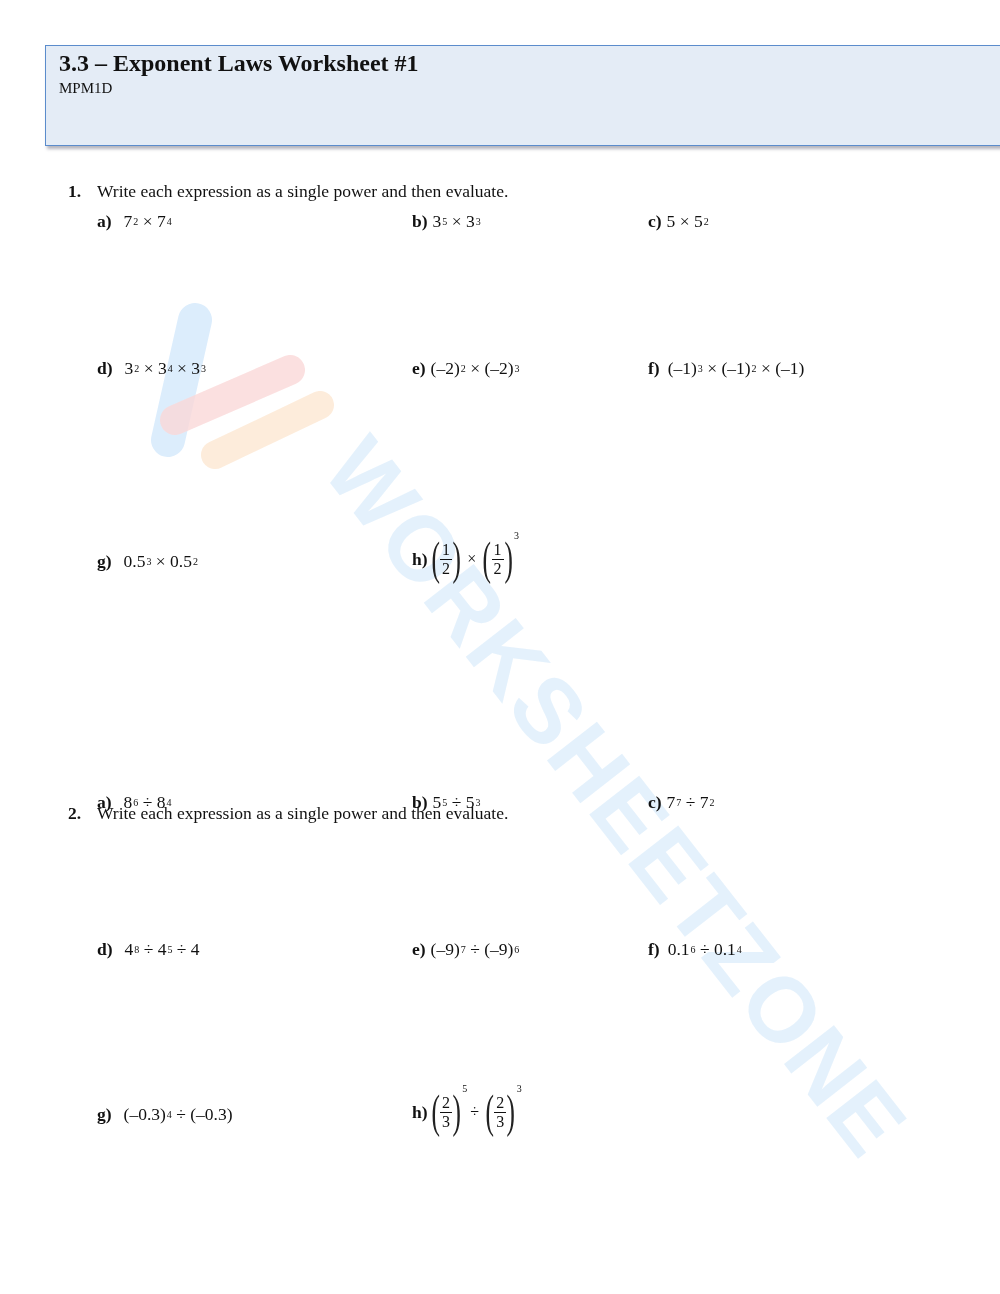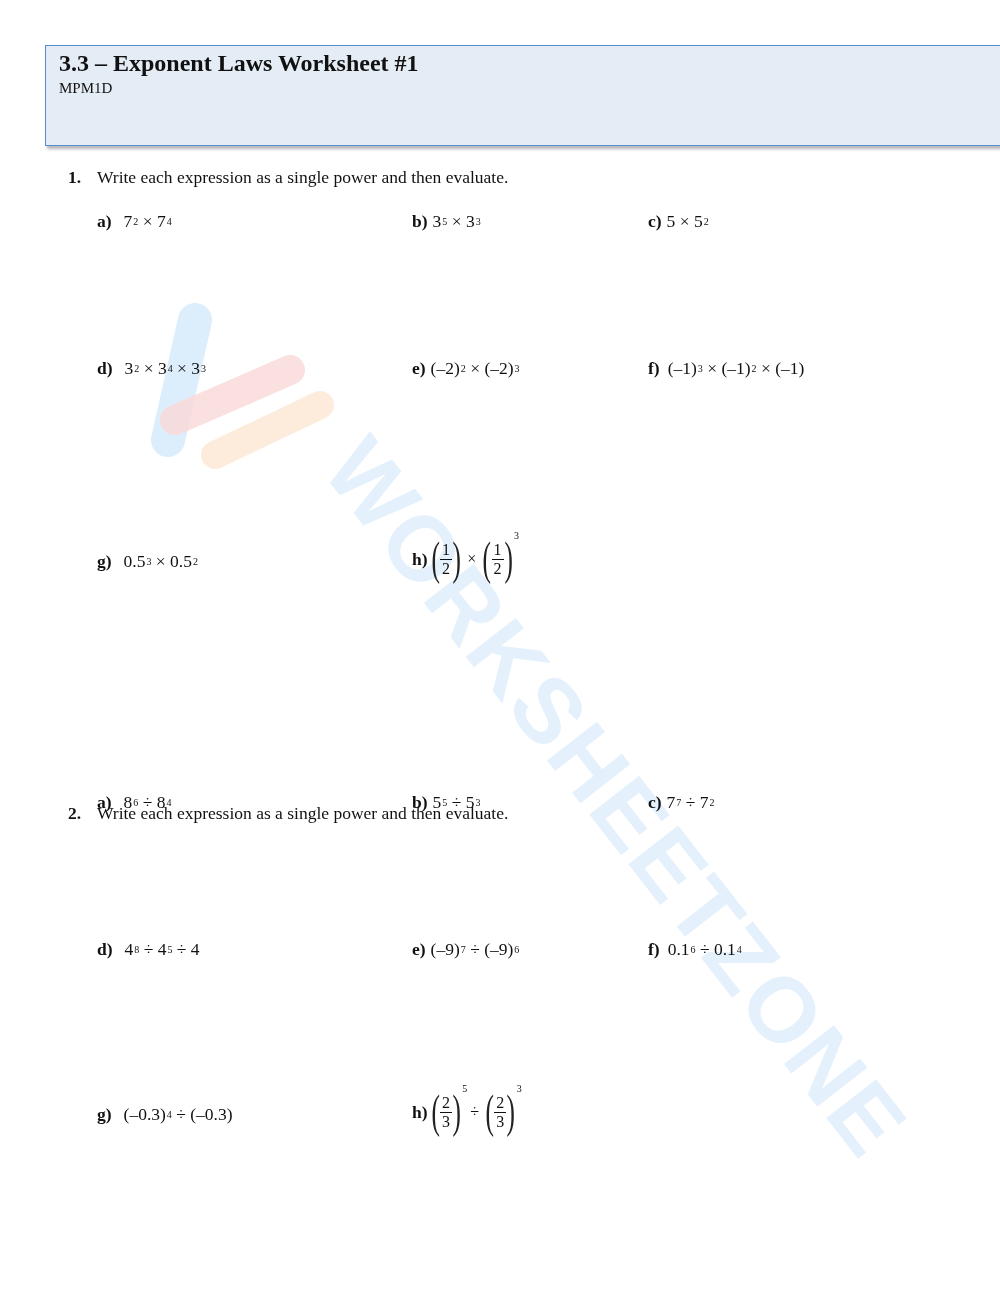--- a/index.html
+++ b/index.html
@@ -41,21 +41,21 @@
   <line x1="175" y1="420" x2="290" y2="370" stroke="#fbd9d9" stroke-width="30" stroke-linecap="round" opacity="0.8"></line>
   <line x1="215" y1="455" x2="320" y2="405" stroke="#fde8d3" stroke-width="28" stroke-linecap="round" opacity="0.8"></line>
   <text x="320" y="470" transform="rotate(52 320 470)" font-family="Liberation Sans, sans-serif" font-weight="bold" font-size="92" fill="#dcedfb" opacity="0.75" letter-spacing="2">WORKSHEETZONE</text>
 </svg>
 
 <div class="header-box">
   <div class="title">3.3 – Exponent Laws Worksheet #1</div>
   <div class="sub">MPM1D</div>
 </div>
 
-<div class="q-prompt" style="top:167px">
+<div class="q-prompt" style="top:181px">
   <span class="num">1.</span><span>Write each expression as a single power and then evaluate.</span>
 </div>
 
 <div class="item" style="left:97px; top:211px">
   <span class="lbl">a)</span>
   <span>7</span><sup>2</sup>&nbsp;<span>×</span>&nbsp;<span>7</span><sup>4</sup>
 </div>
 <div class="item" style="left:412px; top:211px">
   <span class="lbl tight">b)</span>
   <span>3</span><sup>5</sup>&nbsp;<span>×</span>&nbsp;<span>3</span><sup>3</sup>

